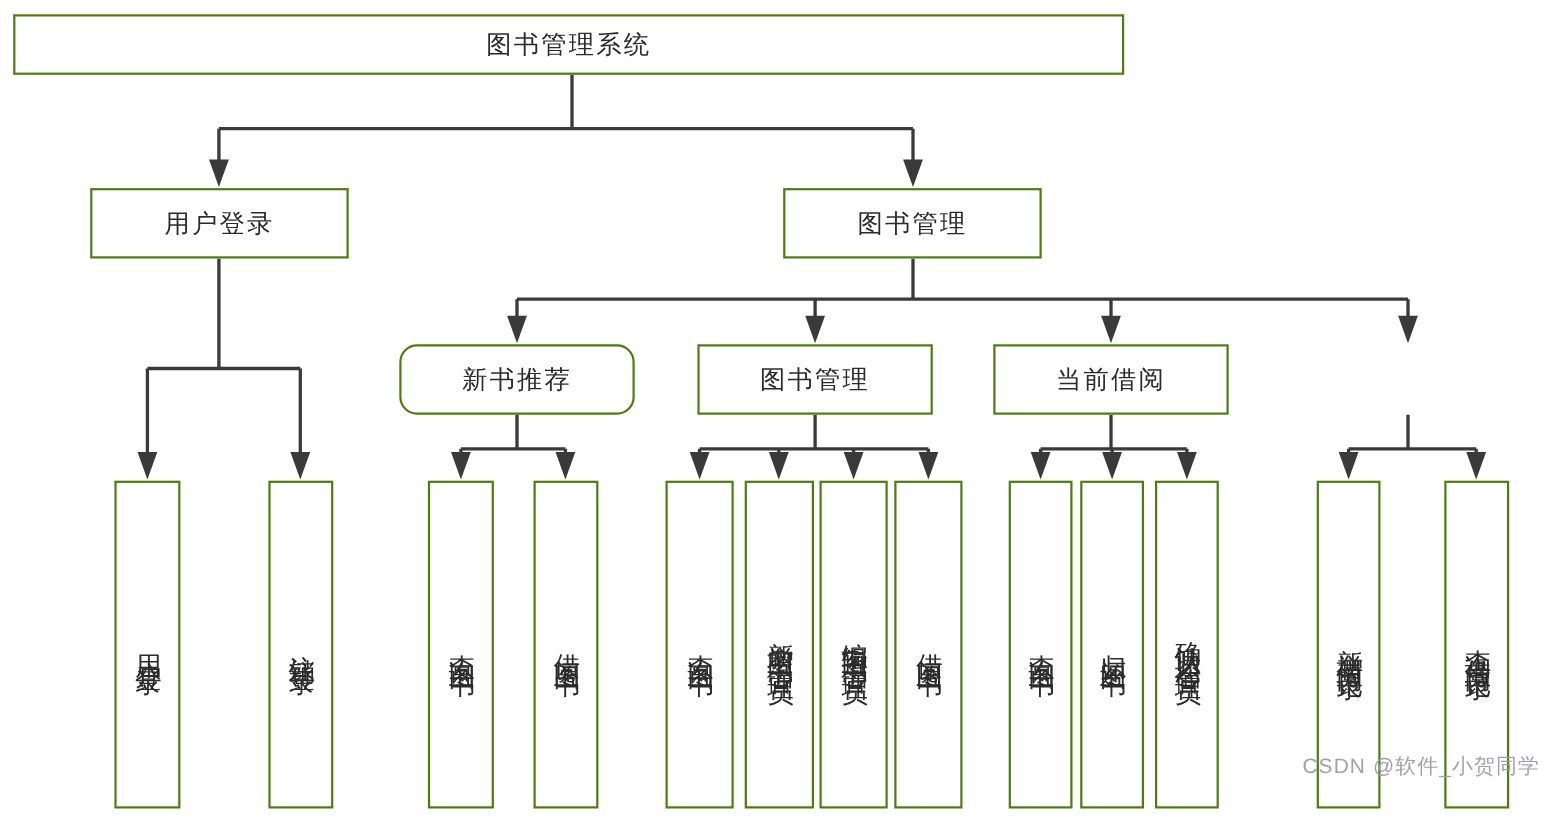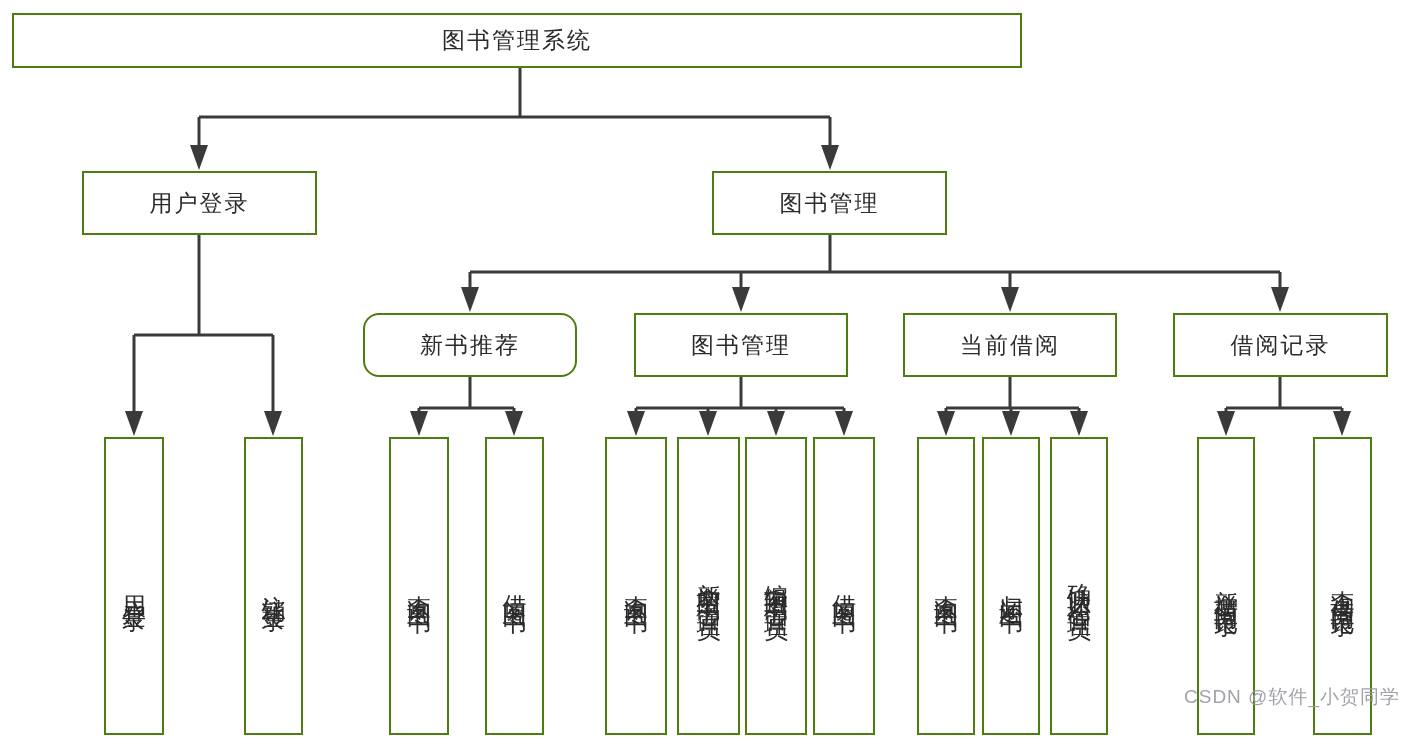--- a/index.html
+++ b/index.html
@@ -107,21 +107,20 @@
   </svg>
 
   <div class="node h-node" style="left:12px;top:13px;width:1010px;height:55px;">图书管理系统</div>
 
   <div class="node h-node" style="left:82px;top:171px;width:235px;height:64px;">用户登录</div>
   <div class="node h-node" style="left:712px;top:171px;width:235px;height:64px;">图书管理</div>
 
   <div class="node h-node" style="left:363px;top:313px;width:214px;height:64px;border-radius:16px;">新书推荐</div>
   <div class="node h-node" style="left:634px;top:313px;width:214px;height:64px;">图书管理</div>
   <div class="node h-node" style="left:903px;top:313px;width:214px;height:64px;text-align:right;">当前借阅</div>
-  <div class="node h-node" style="left:1173px;top:313px;width:215px;height:64px;">借阅记录</div>
 
   <div class="node v-node" style="left:104px;top:437px;width:60px;height:298px;">用户登录</div>
   <div class="node v-node" style="left:244px;top:437px;width:59px;height:298px;">注销登录</div>
 
   <div class="node v-node" style="left:389px;top:437px;width:60px;height:298px;">查询图书</div>
   <div class="node v-node" style="left:485px;top:437px;width:59px;height:298px;">借阅图书</div>
 
   <div class="node v-node" style="left:605px;top:437px;width:62px;height:298px;">查询图书</div>
   <div class="node v-node" style="left:677px;top:437px;width:63px;height:298px;">新增图书（管理员）</div>
   <div class="node v-node" style="left:745px;top:437px;width:62px;height:298px;">编辑图书（管理员）</div>

